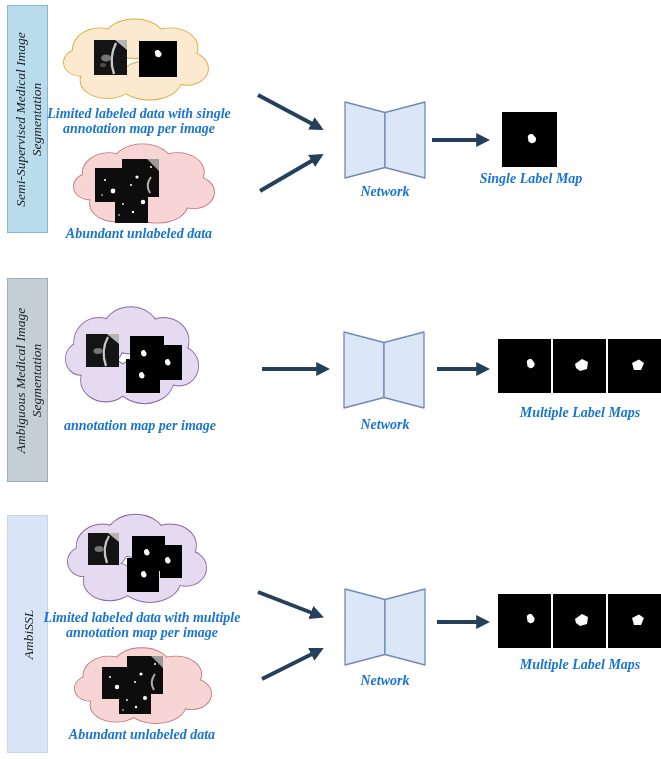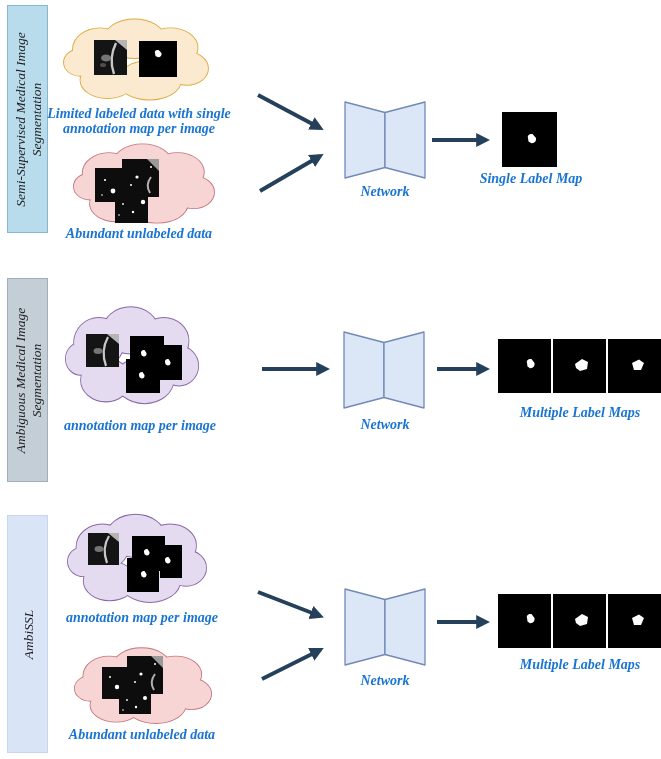--- a/index.html
+++ b/index.html
@@ -268,20 +268,21 @@
         <rect x="44" y="6" width="33" height="35" fill="#000"></rect>
         <rect x="72" y="15" width="22" height="33" fill="#000"></rect>
         <rect x="39" y="28" width="32" height="34" fill="#000"></rect>
         <path d="M56,22 C55.5,20 57.5,18.5 59.5,19 L61.5,22 C62,24 60.5,25.8 58.5,25.5 L56.5,24.2 Z" fill="#fff"></path>
         <path d="M77,30 C76.5,28 78.5,26.5 80.5,27 L82.5,30 C83,32 81.5,33.8 79.5,33.5 L77.5,32.2 Z" fill="#fff"></path>
         <path d="M53,44 C52.5,42 54.5,40.5 56.5,41 L58.5,44 C59,46 57.5,47.8 55.5,47.5 L53.5,46.2 Z" fill="#fff"></path>
       </g>
     </svg>
   </div>
   <div class="caption" style="left:32px; top:610px; width:220px;">
+    <div>Limited labeled data with multiple</div>
     <div>annotation map per image</div>
   </div>
 
   <div class="cloud" style="left:72px; top:644px;">
     <svg width="142" height="86" viewBox="0 0 200 124" preserveAspectRatio="none">
       <g fill="#f8d5d5" stroke="#c4767d" stroke-width="2.4">
         <ellipse cx="52" cy="46" rx="36" ry="28"></ellipse>
           <ellipse cx="98" cy="32" rx="40" ry="26"></ellipse>
         <ellipse cx="146" cy="44" rx="36" ry="26"></ellipse>
           <ellipse cx="168" cy="72" rx="28" ry="22"></ellipse>

